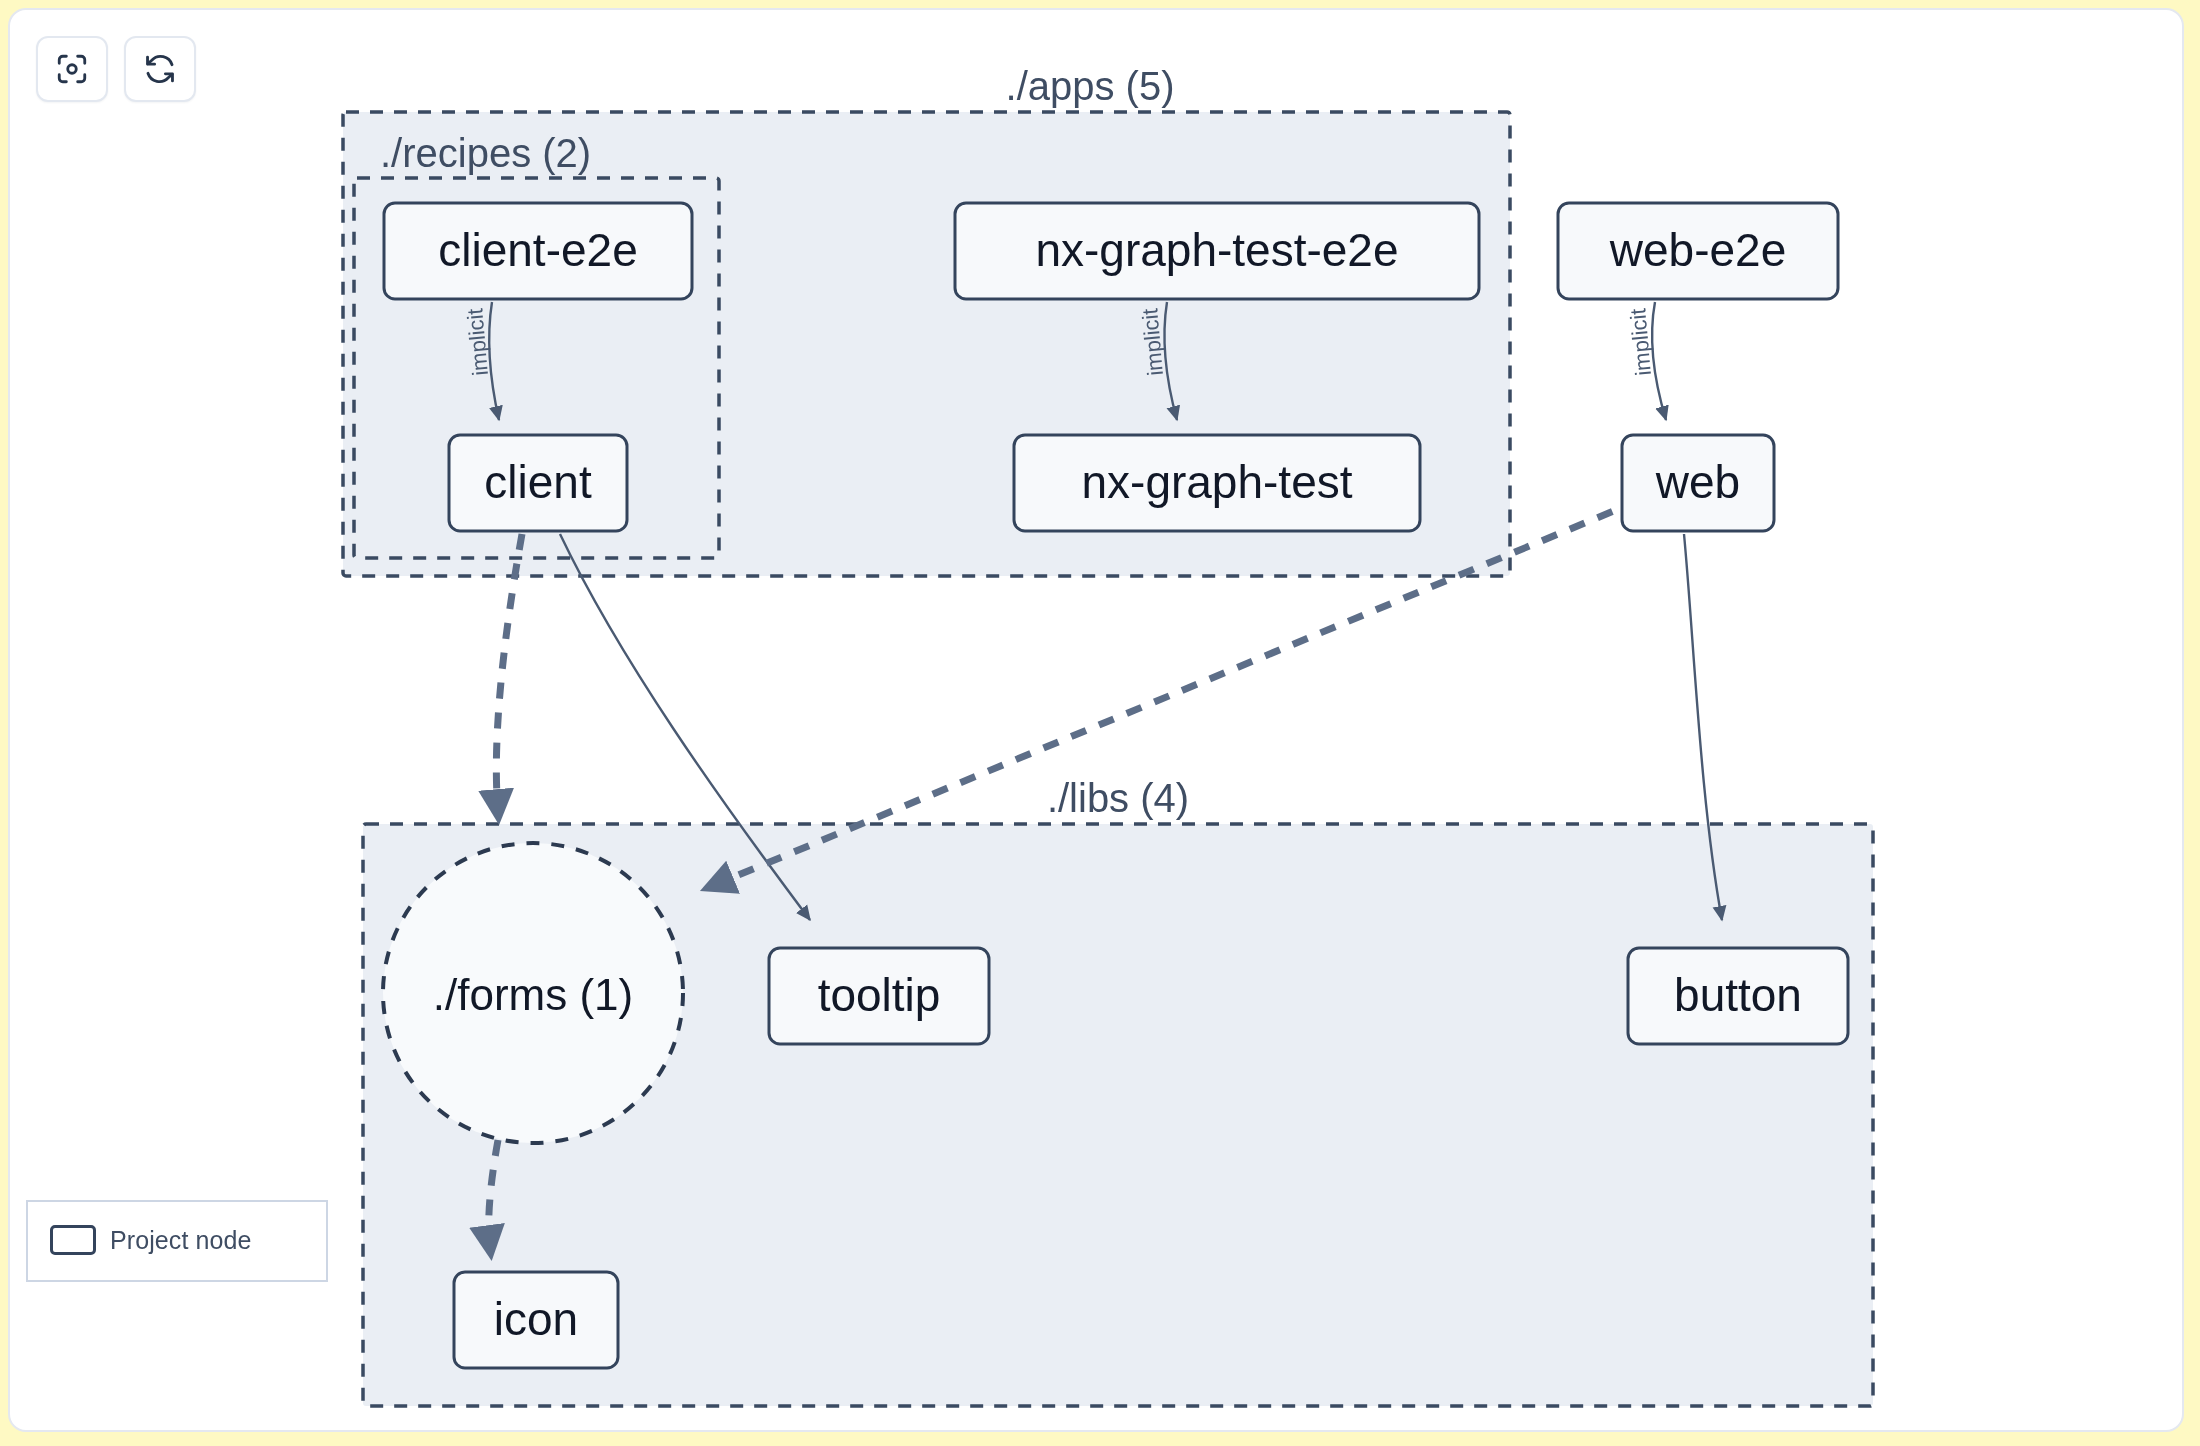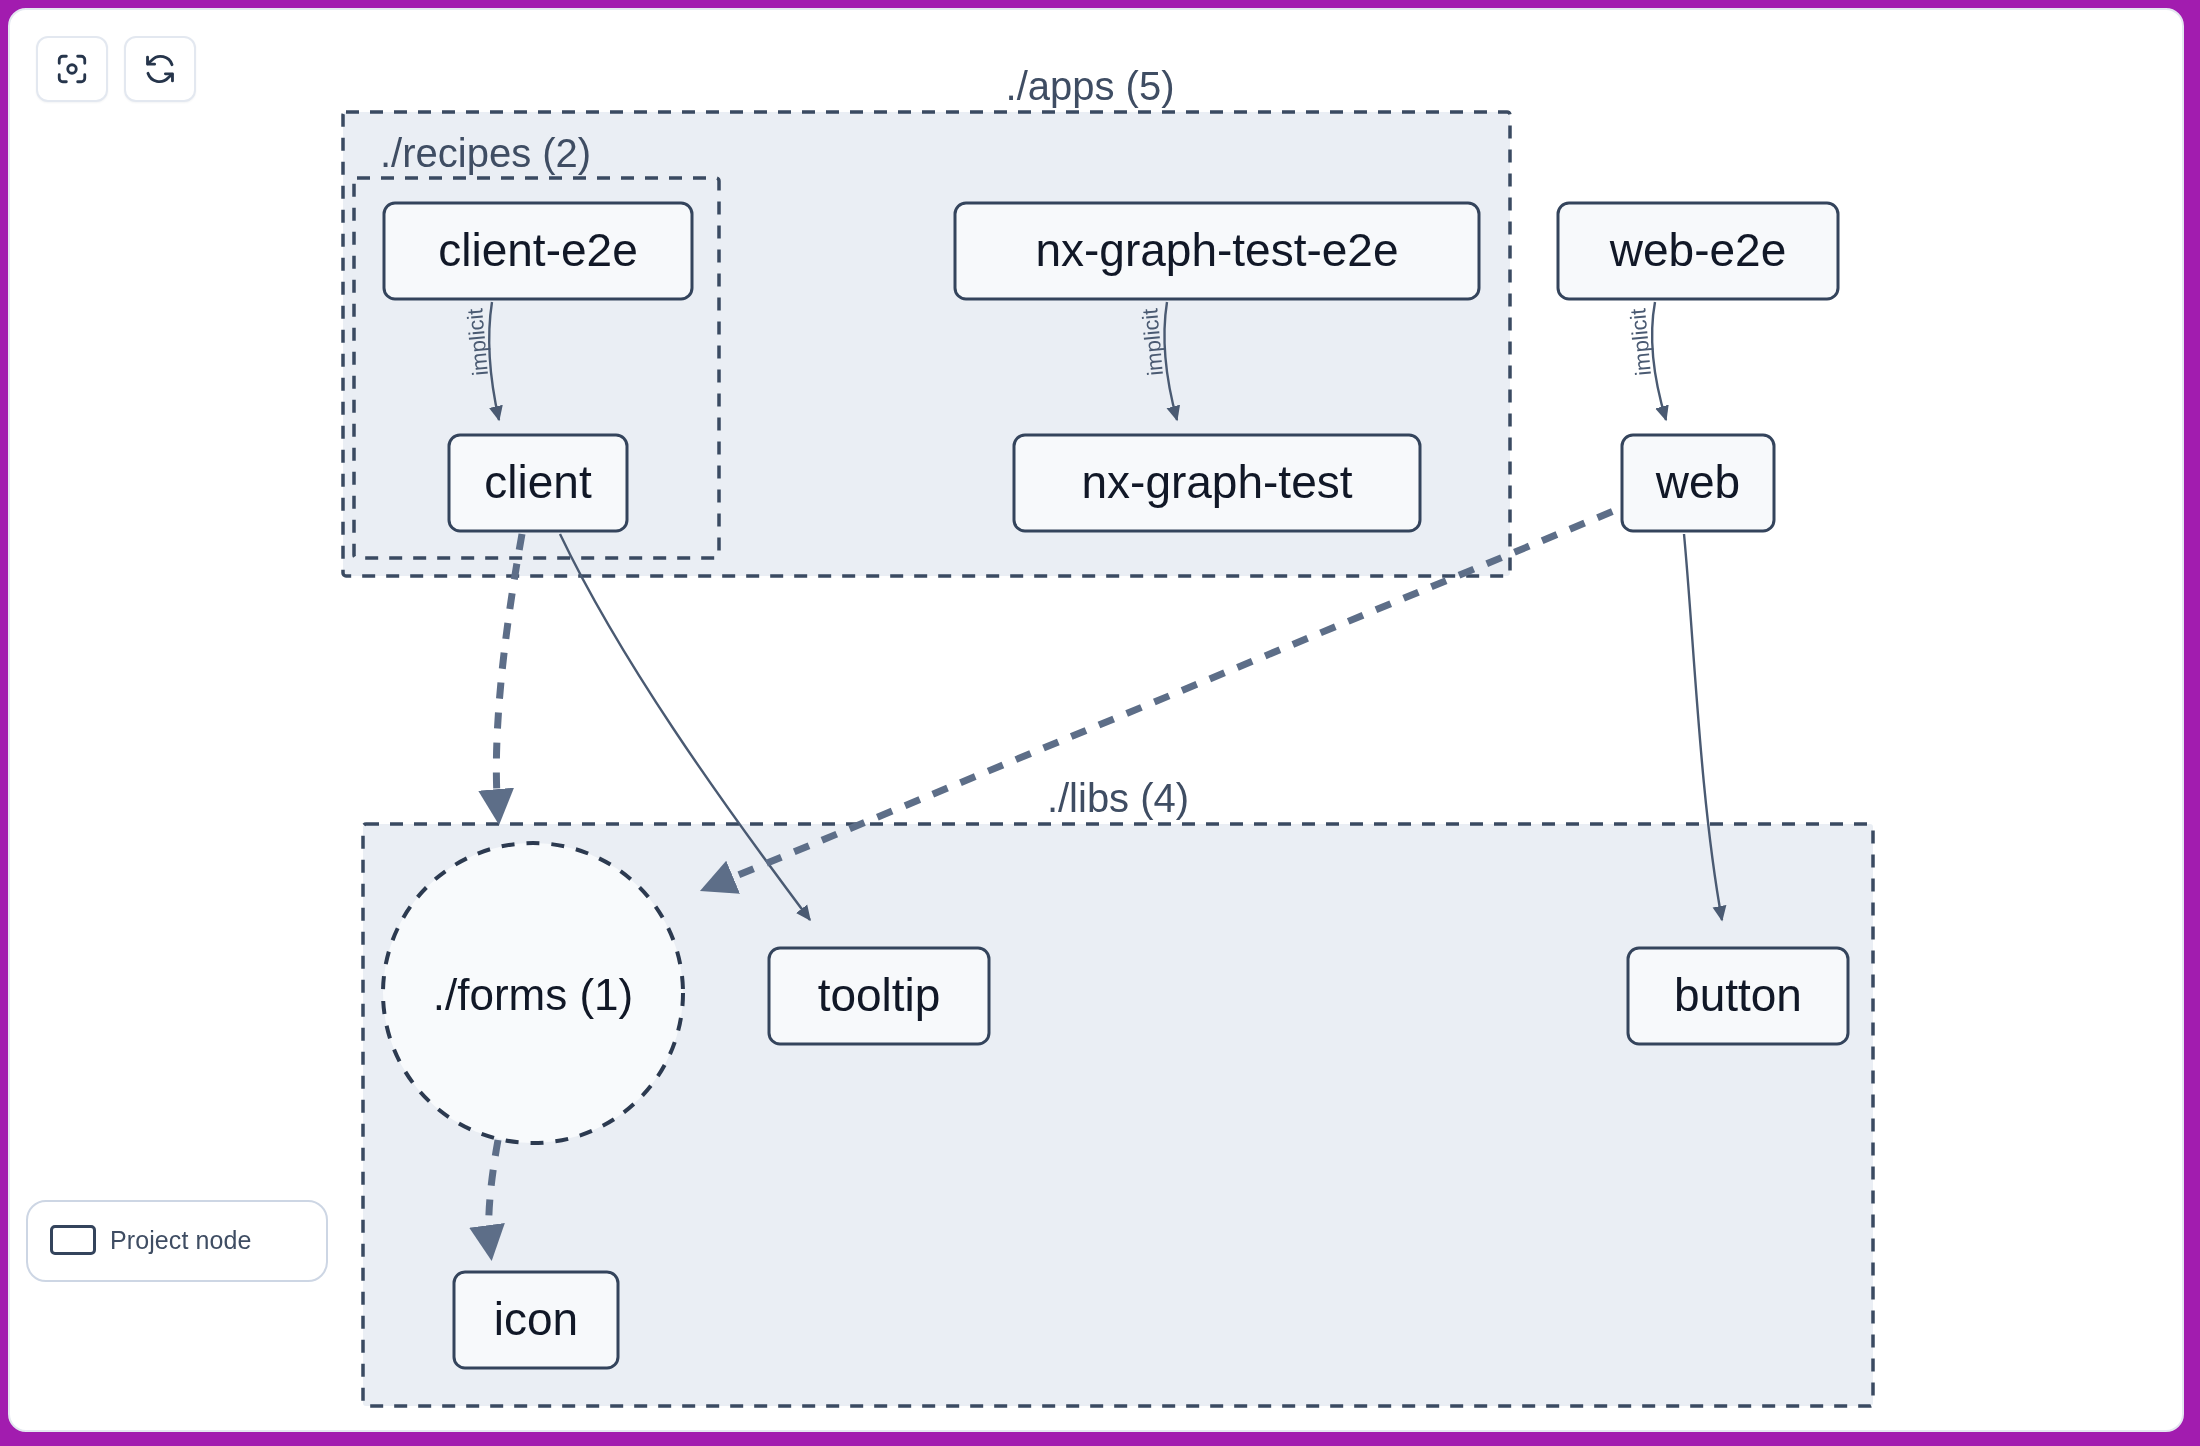--- a/index.html
+++ b/index.html
@@ -9,21 +9,21 @@
     width: 2200px;
     height: 1446px;
     overflow: hidden;
     font-family: "Liberation Sans", sans-serif;
   }
 
   #app {
     position: relative;
     width: 2200px;
     height: 1446px;
-    background: #a21caf;
+    background: #fef9c3;
   }
 
   
   .canvas-panel {
     position: absolute;
     left: 8px;
     top: 8px;
     width: 2176px;
     height: 1424px;
     background: #ffffff;
@@ -67,21 +67,21 @@
   }
 
   
   .legend {
     position: absolute;
     left: 26px;
     top: 1200px;
     width: 302px;
     background: #ffffff;
     border: 2px solid #cdd6e4;
-    border-radius: 20px;
+    border-radius: 0;
     padding: 14px 16px 16px 16px;
     box-sizing: border-box;
     z-index: 50;
   }
   .legend-row {
     display: flex;
     align-items: center;
     height: 48px;
   }
   .legend-swatch {

